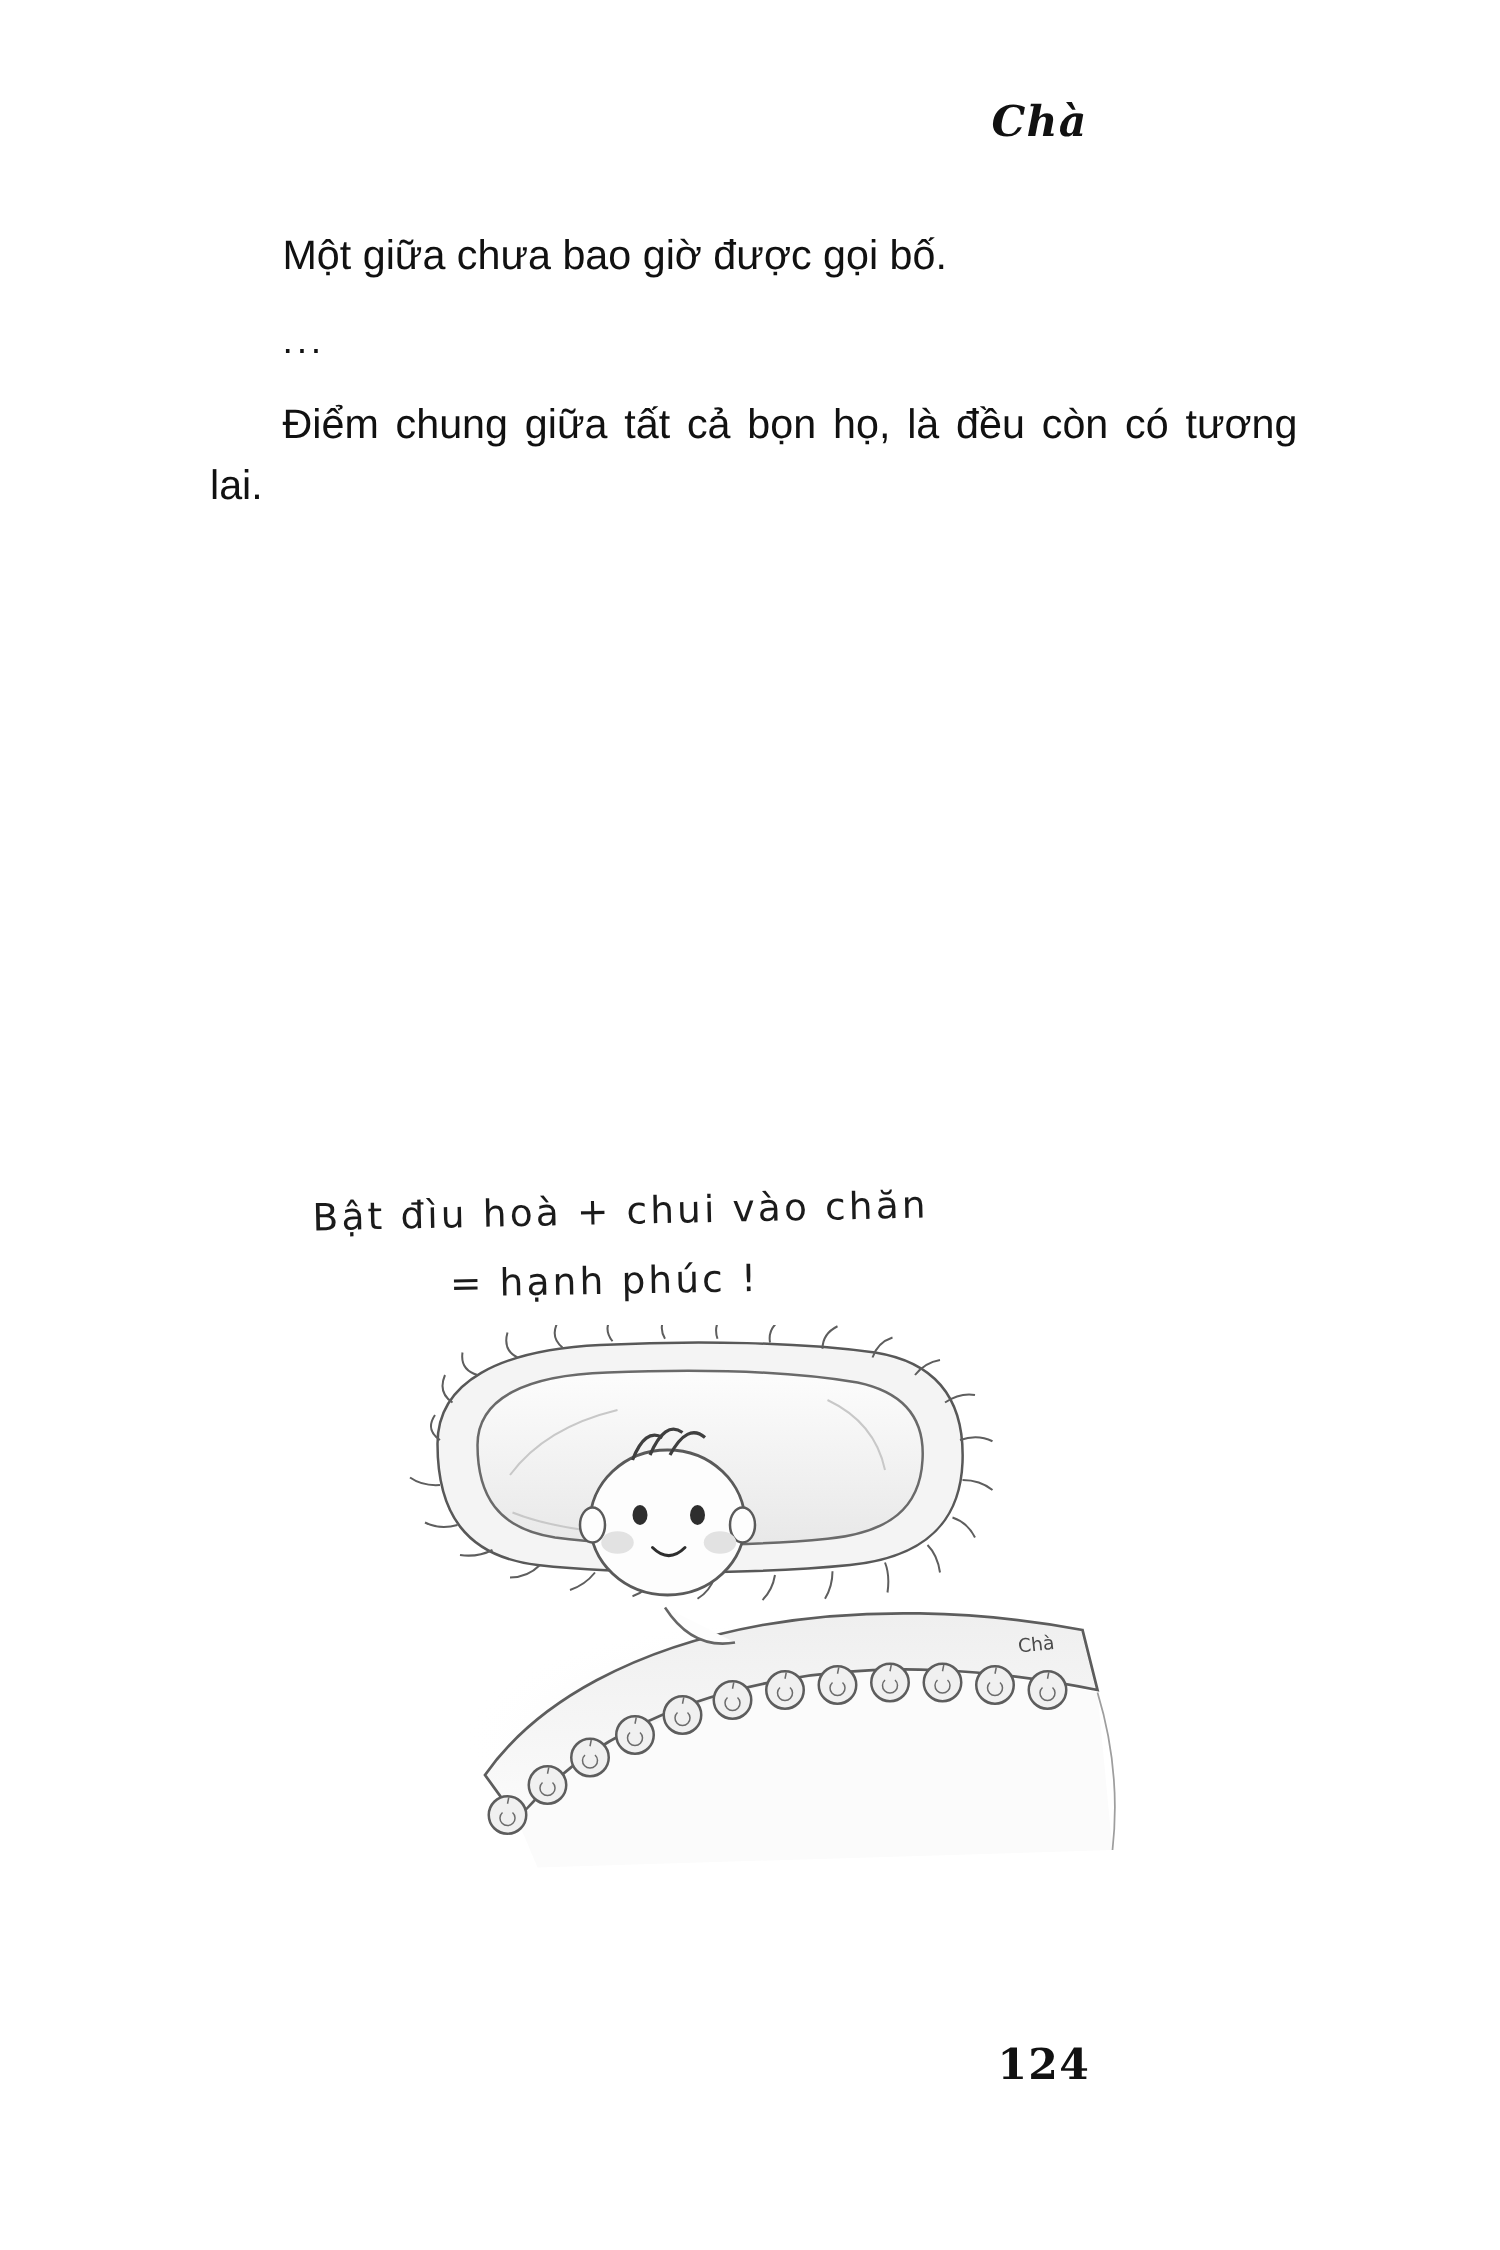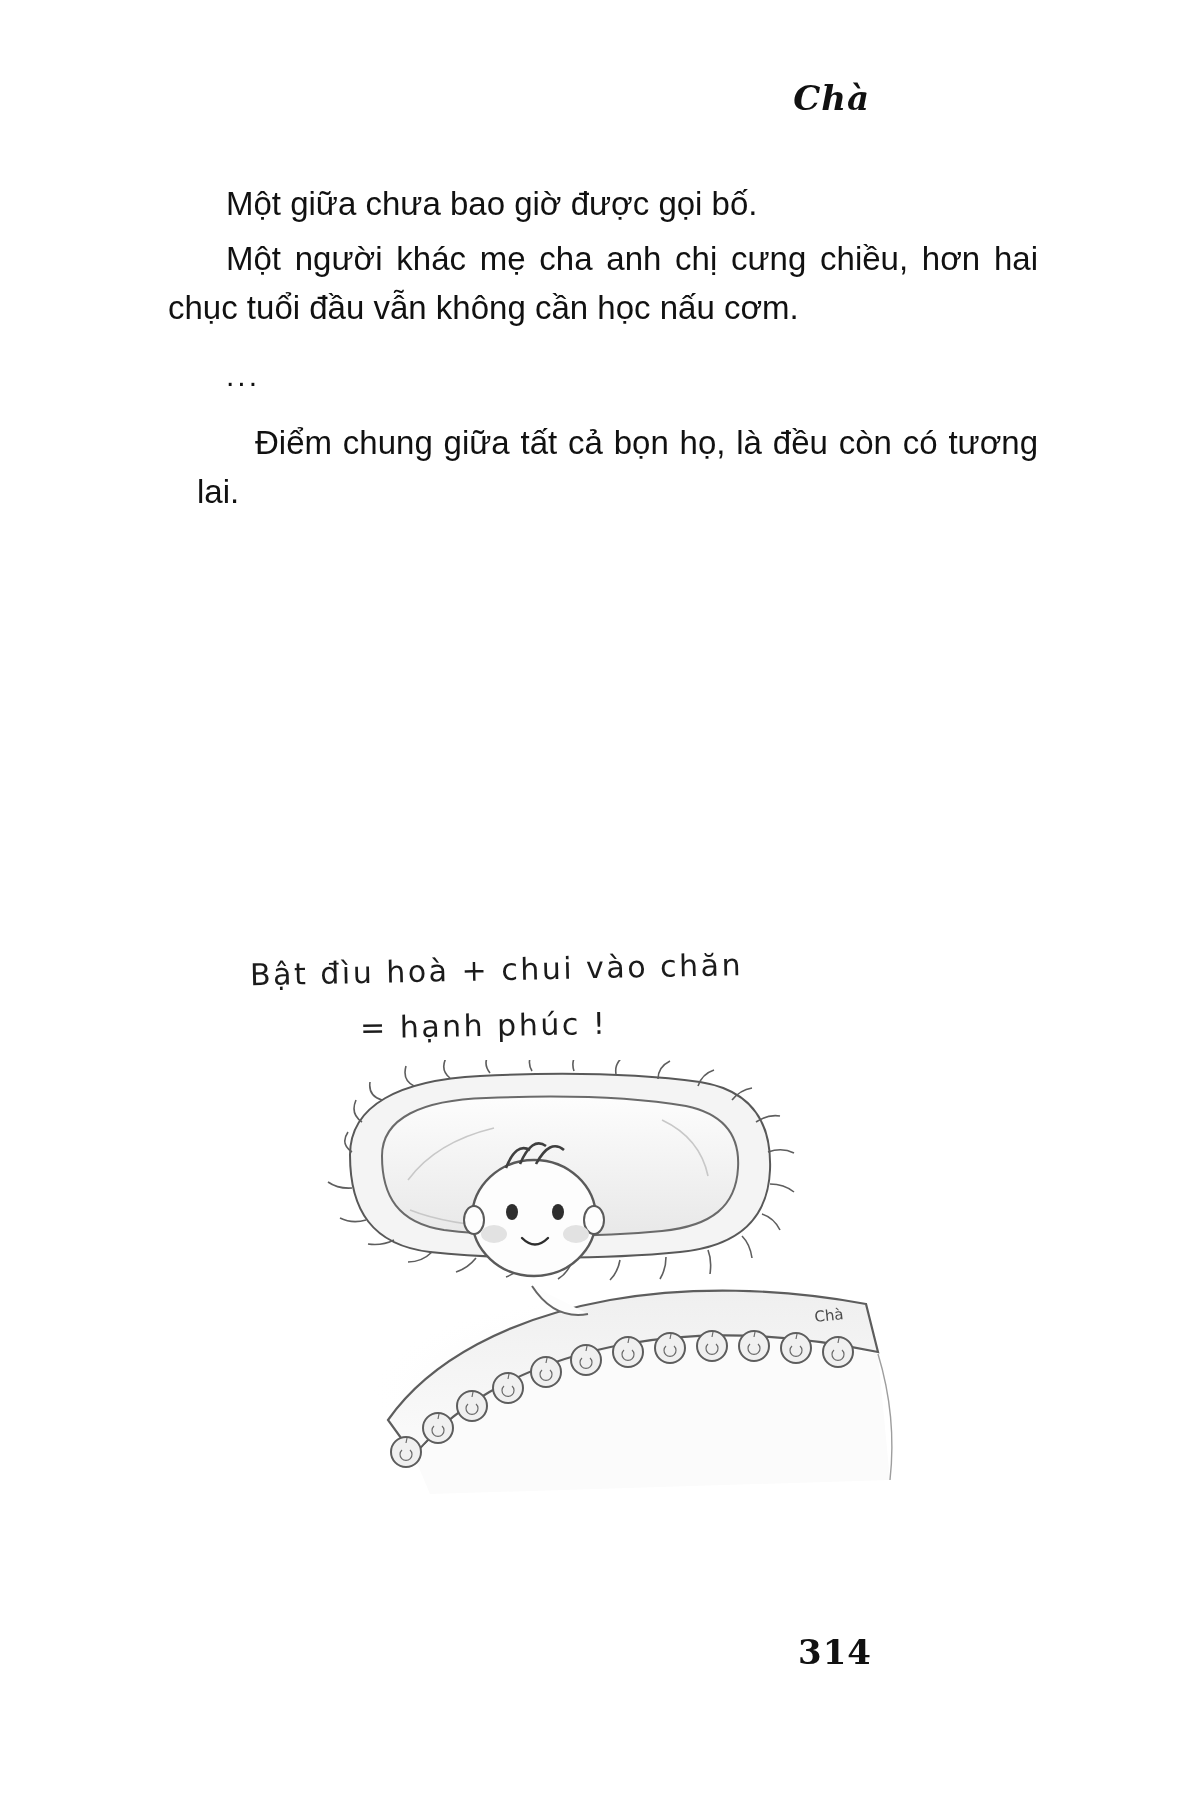--- a/index.html
+++ b/index.html
@@ -55,21 +55,20 @@
     text-align: justify;
   }
   .para.ellipsis {
     margin-top: 22px;
     margin-bottom: 20px;
     letter-spacing: 3px;
     font-size: 30px;
   }
   .para.last {
     text-align: justify;
-    margin-left: 29px;
   }
 
   
   .illustration {
     position: absolute;
     left: 230px;
     top: 950px;
     width: 760px;
     height: 620px;
   }
@@ -115,21 +114,20 @@
 </style>
 </head>
 <body>
 
 <div class="page">
 
   <div class="running-head">Chà</div>
 
   <div class="body-text">
     <p class="para">Một giữa chưa bao giờ được gọi bố.</p>
-    <p class="para justify-last">Một người khác mẹ cha anh chị cưng chiều, hơn hai chục tuổi đầu vẫn không cần học nấu cơm.</p>
     <p class="para ellipsis">...</p>
     <p class="para last">Điểm chung giữa tất cả bọn họ, là đều còn có tương lai.</p>
   </div>
 
   <div class="illustration">
 
     <div class="handwriting">
       <div class="hand-line-1">Bật đìu hoà + chui vào chăn</div>
       <div class="hand-line-2">= hạnh phúc !</div>
     </div>
@@ -247,15 +245,15 @@
 
       <ellipse cx="184" cy="174" rx="13" ry="9" fill="#e2e2e2"></ellipse>
       <ellipse cx="266" cy="174" rx="13" ry="9" fill="#e2e2e2"></ellipse>
 
       <path d="M212,178 q13,13 26,0" fill="none" stroke="#2e2e2e" stroke-width="2.4" stroke-linecap="round"></path>
 
       <text x="505" y="262" font-family="DejaVu Sans, sans-serif" font-size="15" fill="#4a4a4a" transform="rotate(-6 505 262)">Chà</text>
     </svg>
   </div>
 
-  <div class="page-number">314</div>
+  <div class="page-number">124</div>
 
 </div>
 
 </body></html>

